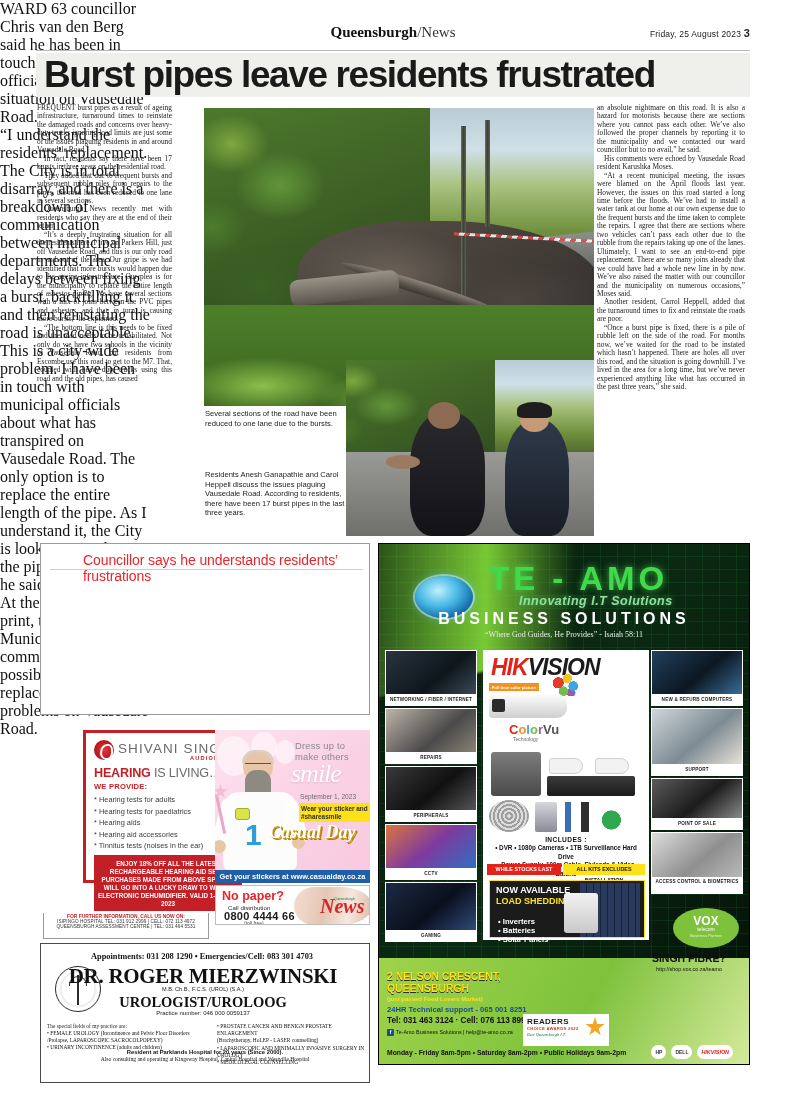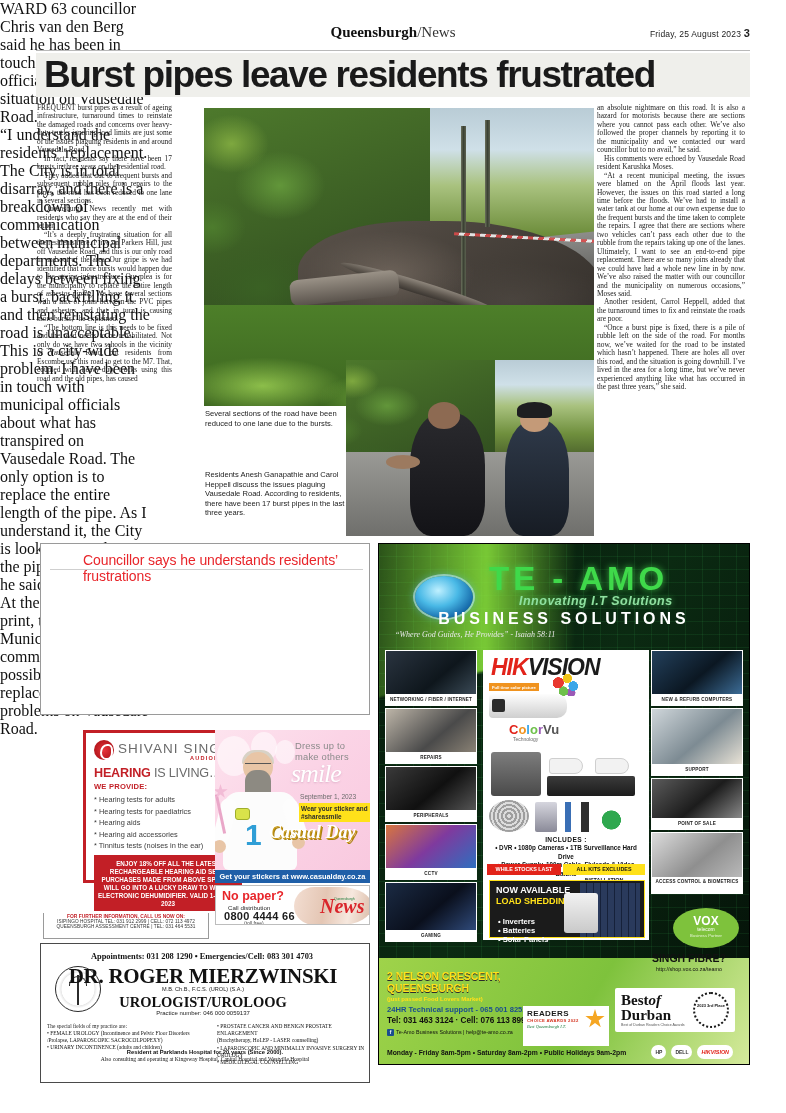--- a/index.html
+++ b/index.html
@@ -228,22 +228,22 @@
      background:radial-gradient(ellipse at 40% 35%, #bff0ff 0%, #49b9e6 40%, #1467a8 75%, #0b3f6e 100%);
      box-shadow:0 0 10px rgba(90,200,255,.6), 0 0 0 2px rgba(230,245,255,.55); }
   #teamo .logo { position:absolute; left:110px; top:16px; font-family:"Liberation Sans", sans-serif;
      font-weight:bold; font-size:33px; letter-spacing:4px; color:#3fd94a;
      text-shadow:0 0 7px rgba(70,220,80,.8); }
   #teamo .slogan { position:absolute; left:140px; top:50px; font-family:"Liberation Sans", sans-serif;
      font-weight:bold; font-style:italic; font-size:12.5px; letter-spacing:.5px; color:#8fe0a0;
      text-shadow:0 0 6px rgba(80,210,100,.7); }
   #teamo .bizsol { position:absolute; left:0; right:0; top:66px; text-align:center;
      font-family:"Liberation Sans", sans-serif; font-weight:bold; font-size:16px; letter-spacing:4px; color:#ffffff; }
-  #teamo .verse { position:absolute; left:0; right:0; top:86px; text-align:left;
-     font-family:"Liberation Serif", serif; font-style:italic; font-size:8px; color:#e7e7e7;margin-left:16px; }
+  #teamo .verse { position:absolute; left:0; right:0; top:86px; text-align:center;
+     font-family:"Liberation Serif", serif; font-size:8px; color:#e7e7e7; }
 
   .tile { position:absolute; background:#1b1b1b; border:1.5px solid #ffffff; overflow:hidden; }
   .tile .img { position:absolute; left:0; top:0; right:0; bottom:11px; }
   .tile .lbl { position:absolute; left:0; right:0; bottom:0; height:11px; background:#fff;
      color:#1b1b1b; font-family:"Liberation Sans", sans-serif; font-weight:bold; font-size:4.6px;
      letter-spacing:.2px; text-align:center; line-height:11px; }
   .tile.tall .lbl { font-size:4.6px; }
 
   #teamo .center { position:absolute; left:104px; top:106px; width:166px; height:290px;
      background:#ffffff; }
@@ -350,21 +350,21 @@
      font-weight:bold; font-size:15px; color:#111; }
   #teamo .bod .b1 i { font-style:italic; }
   #teamo .bod .b2 { position:absolute; left:6px; top:19px; font-family:"Liberation Serif", serif;
      font-weight:bold; font-size:15px; color:#111; }
   #teamo .bod .b3 { position:absolute; left:6px; top:35px; font-family:"Liberation Sans", sans-serif;
      font-size:3.6px; color:#555; }
   #teamo .wreath { position:absolute; right:6px; top:4px; width:36px; height:36px; border-radius:50%;
      border:2px dotted #1b1b1b; }
   #teamo .wreath span { position:absolute; left:0; right:0; top:9px; text-align:center;
      font-family:"Liberation Sans", sans-serif; font-weight:bold; font-size:4px; color:#111; line-height:5px; }
-  #teamo .readers { position:absolute; right:140px; bottom:18px; width:86px; height:40px; background:#fff; }
+  #teamo .readers { position:absolute; right:140px; bottom:18px; width:86px; height:32px; background:#fff; }
   #teamo .readers .r1 { position:absolute; left:4px; top:3px; font-family:"Liberation Sans", sans-serif;
      font-weight:bold; font-size:8px; color:#1b1b1b; letter-spacing:.4px; }
   #teamo .readers .r2 { position:absolute; left:4px; top:12px; font-family:"Liberation Sans", sans-serif;
      font-weight:bold; font-size:4.2px; color:#d4331f; letter-spacing:.3px; }
   #teamo .readers .r3 { position:absolute; left:4px; top:18px; font-family:"Liberation Serif", serif;
      font-style:italic; font-size:4.4px; color:#1b7b3a; }
   #teamo .readers .star { position:absolute; right:4px; top:3px; width:20px; height:20px; background:#f5a623;
      clip-path:polygon(50% 0,61% 35%,98% 35%,68% 57%,79% 91%,50% 70%,21% 91%,32% 57%,2% 35%,39% 35%); }
   #teamo .brandrow { position:absolute; right:16px; bottom:4px; width:116px; height:16px;
      display:flex; align-items:center; justify-content:flex-end; gap:5px; }
@@ -628,28 +628,20 @@
     <div class="fibre">SINGH FIBRE?</div>
     <div class="fibre-url">http://shop.vox.co.za/teamo</div>
 
     <div class="readers">
       <div class="r1">READERS</div>
       <div class="r2">CHOICE AWARDS 2022</div>
       <div class="r3">Best Queensburgh I.T.</div>
       <div class="star"></div>
     </div>
 
-    <div class="bod">
-      <div class="b1"><span>Best</span><i>of</i></div>
-      <div class="b2">Durban</div>
-      <div class="b3">Best of Durban Readers Choice Awards</div>
-      <div class="wreath">
-          <span>2023 3rd Place</span>
-        </div>
-    </div>
 
     <div class="brandrow">
         <span class="chip">HP</span>
         <span class="chip">DELL</span>
         <span class="chip hik2">HIKVISION</span>
       </div>
   </div>
 
 </div>
 

